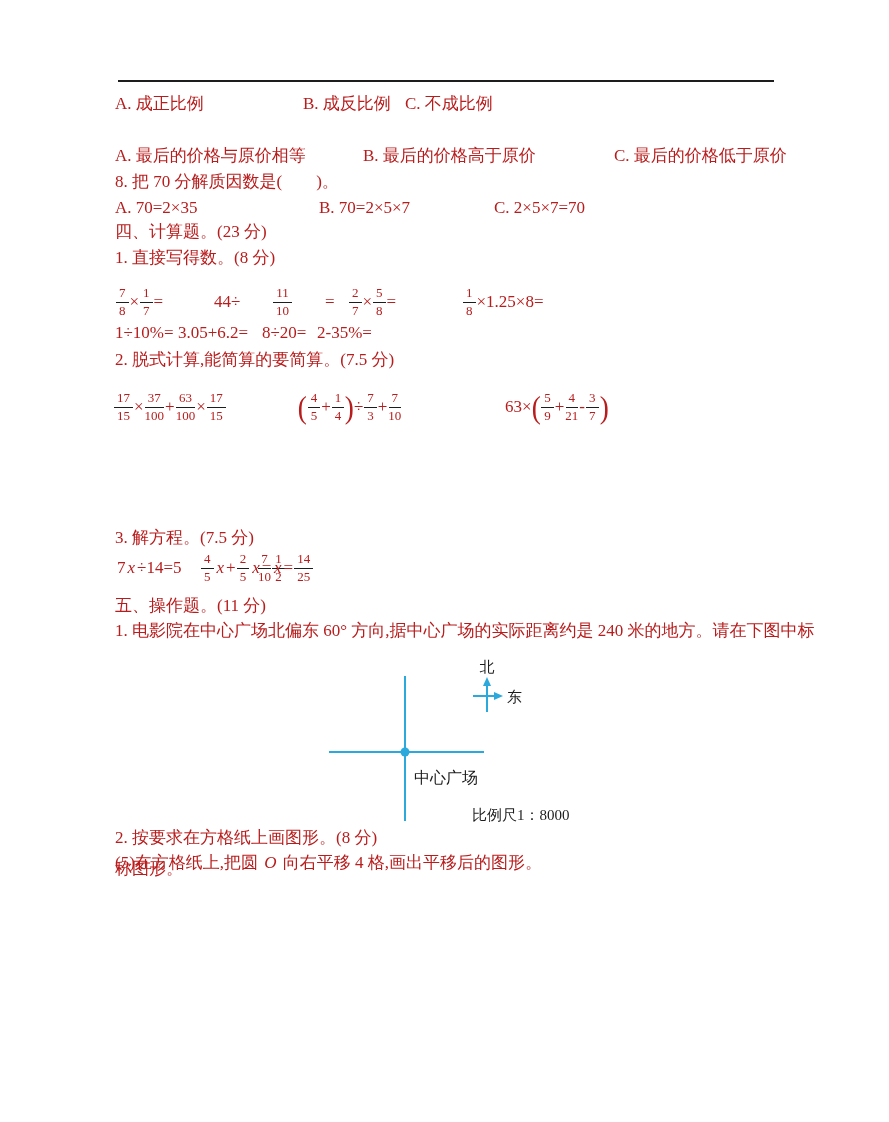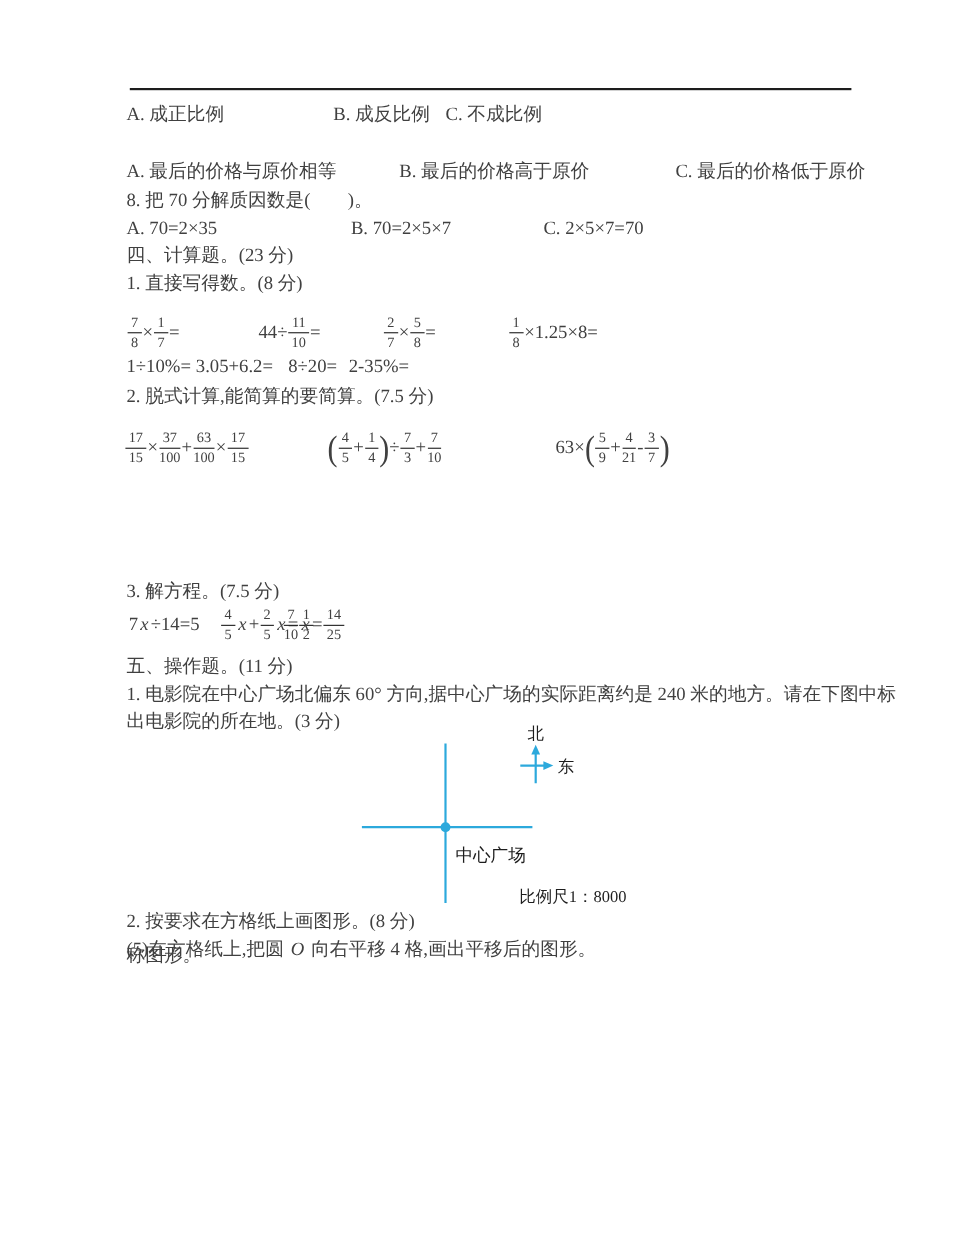--- a/index.html
+++ b/index.html
@@ -1,19 +1,19 @@
 <!DOCTYPE html>
 <html><head>
 <meta charset="utf-8">
 <style>
   html,body{margin:0;padding:0;background:#ffffff;}
   .page{
     position:relative;width:889px;height:1122px;background:#ffffff;
     font-family:"Liberation Serif","DejaVu Serif",serif;
-    color:#404040;overflow:hidden;
+    color:#b91c1c;overflow:hidden;
   }
   .abs{position:absolute;white-space:nowrap;font-size:17px;line-height:22px;}
   .rule{position:absolute;background:#1d1d1d;}
   
   .mathline{position:absolute;display:flex;align-items:center;height:36px;font-size:17px;white-space:nowrap;}
   .mathline .mt{white-space:pre;}
   
   .tline{position:absolute;white-space:nowrap;font-size:17px;line-height:22px;}
   .tline .mt{white-space:pre;}
   .frac{display:inline-flex;flex-direction:column;align-items:center;line-height:1.1;font-size:13px;margin:0 1px;vertical-align:middle;}
@@ -55,21 +55,21 @@
         <span class="num">7</span>
         <span class="den">8</span>
       </span>
       <span class="mt">×</span>
       <span class="frac">
         <span class="num">1</span>
         <span class="den">7</span>
       </span>
       <span class="mt">=</span>
     </div>
-  <div class="mathline" style="left:235px;top:284px;">
+  <div class="mathline" style="left:214px;top:284px;gap:32px;">
       <span class="mt">44÷</span>
       <span class="frac">
         <span class="num">11</span>
         <span class="den">10</span>
       </span>
       <span class="mt">=</span>
     </div>
   <div class="mathline" style="left:348px;top:284px;">
       <span class="frac">
         <span class="num">2</span>
@@ -192,21 +192,20 @@
       <i class="mi">x</i>
       <span class="mt">=</span>
       <span class="frac">
         <span class="num">14</span>
         <span class="den">25</span>
       </span>
     </div>
 
   <div class="abs" style="left:115px;top:595px;">五、操作题。(11 分)</div>
   <div class="abs" style="left:115px;top:620px;">1. 电影院在中心广场北偏东 60° 方向,据中心广场的实际距离约是 240 米的地方。请在下图中标</div>
-  <div class="abs" style="left:115px;top:645px;">出电影院的所在地。(3 分)</div>
 
   <svg class="diagram" width="265" height="175" viewBox="0 0 265 175">
     <line class="dline" x1="82" y1="23" x2="82" y2="168" stroke="#2ca9dc"></line>
     <line class="dline" x1="6" y1="99" x2="161" y2="99" stroke="#2ca9dc"></line>
     <circle class="dfill" cx="82" cy="99" r="4.5" fill="#2ca9dc"></circle>
     <text class="dlabel" x="91" y="130">中心广场</text>
 
     <line class="dline" x1="164" y1="59" x2="164" y2="31" stroke="#2ca9dc"></line>
     <polygon class="dfill" points="164,24 160,33 168,33" fill="#2ca9dc"></polygon>
     <line class="dline" x1="150" y1="43" x2="173" y2="43" stroke="#2ca9dc"></line>

